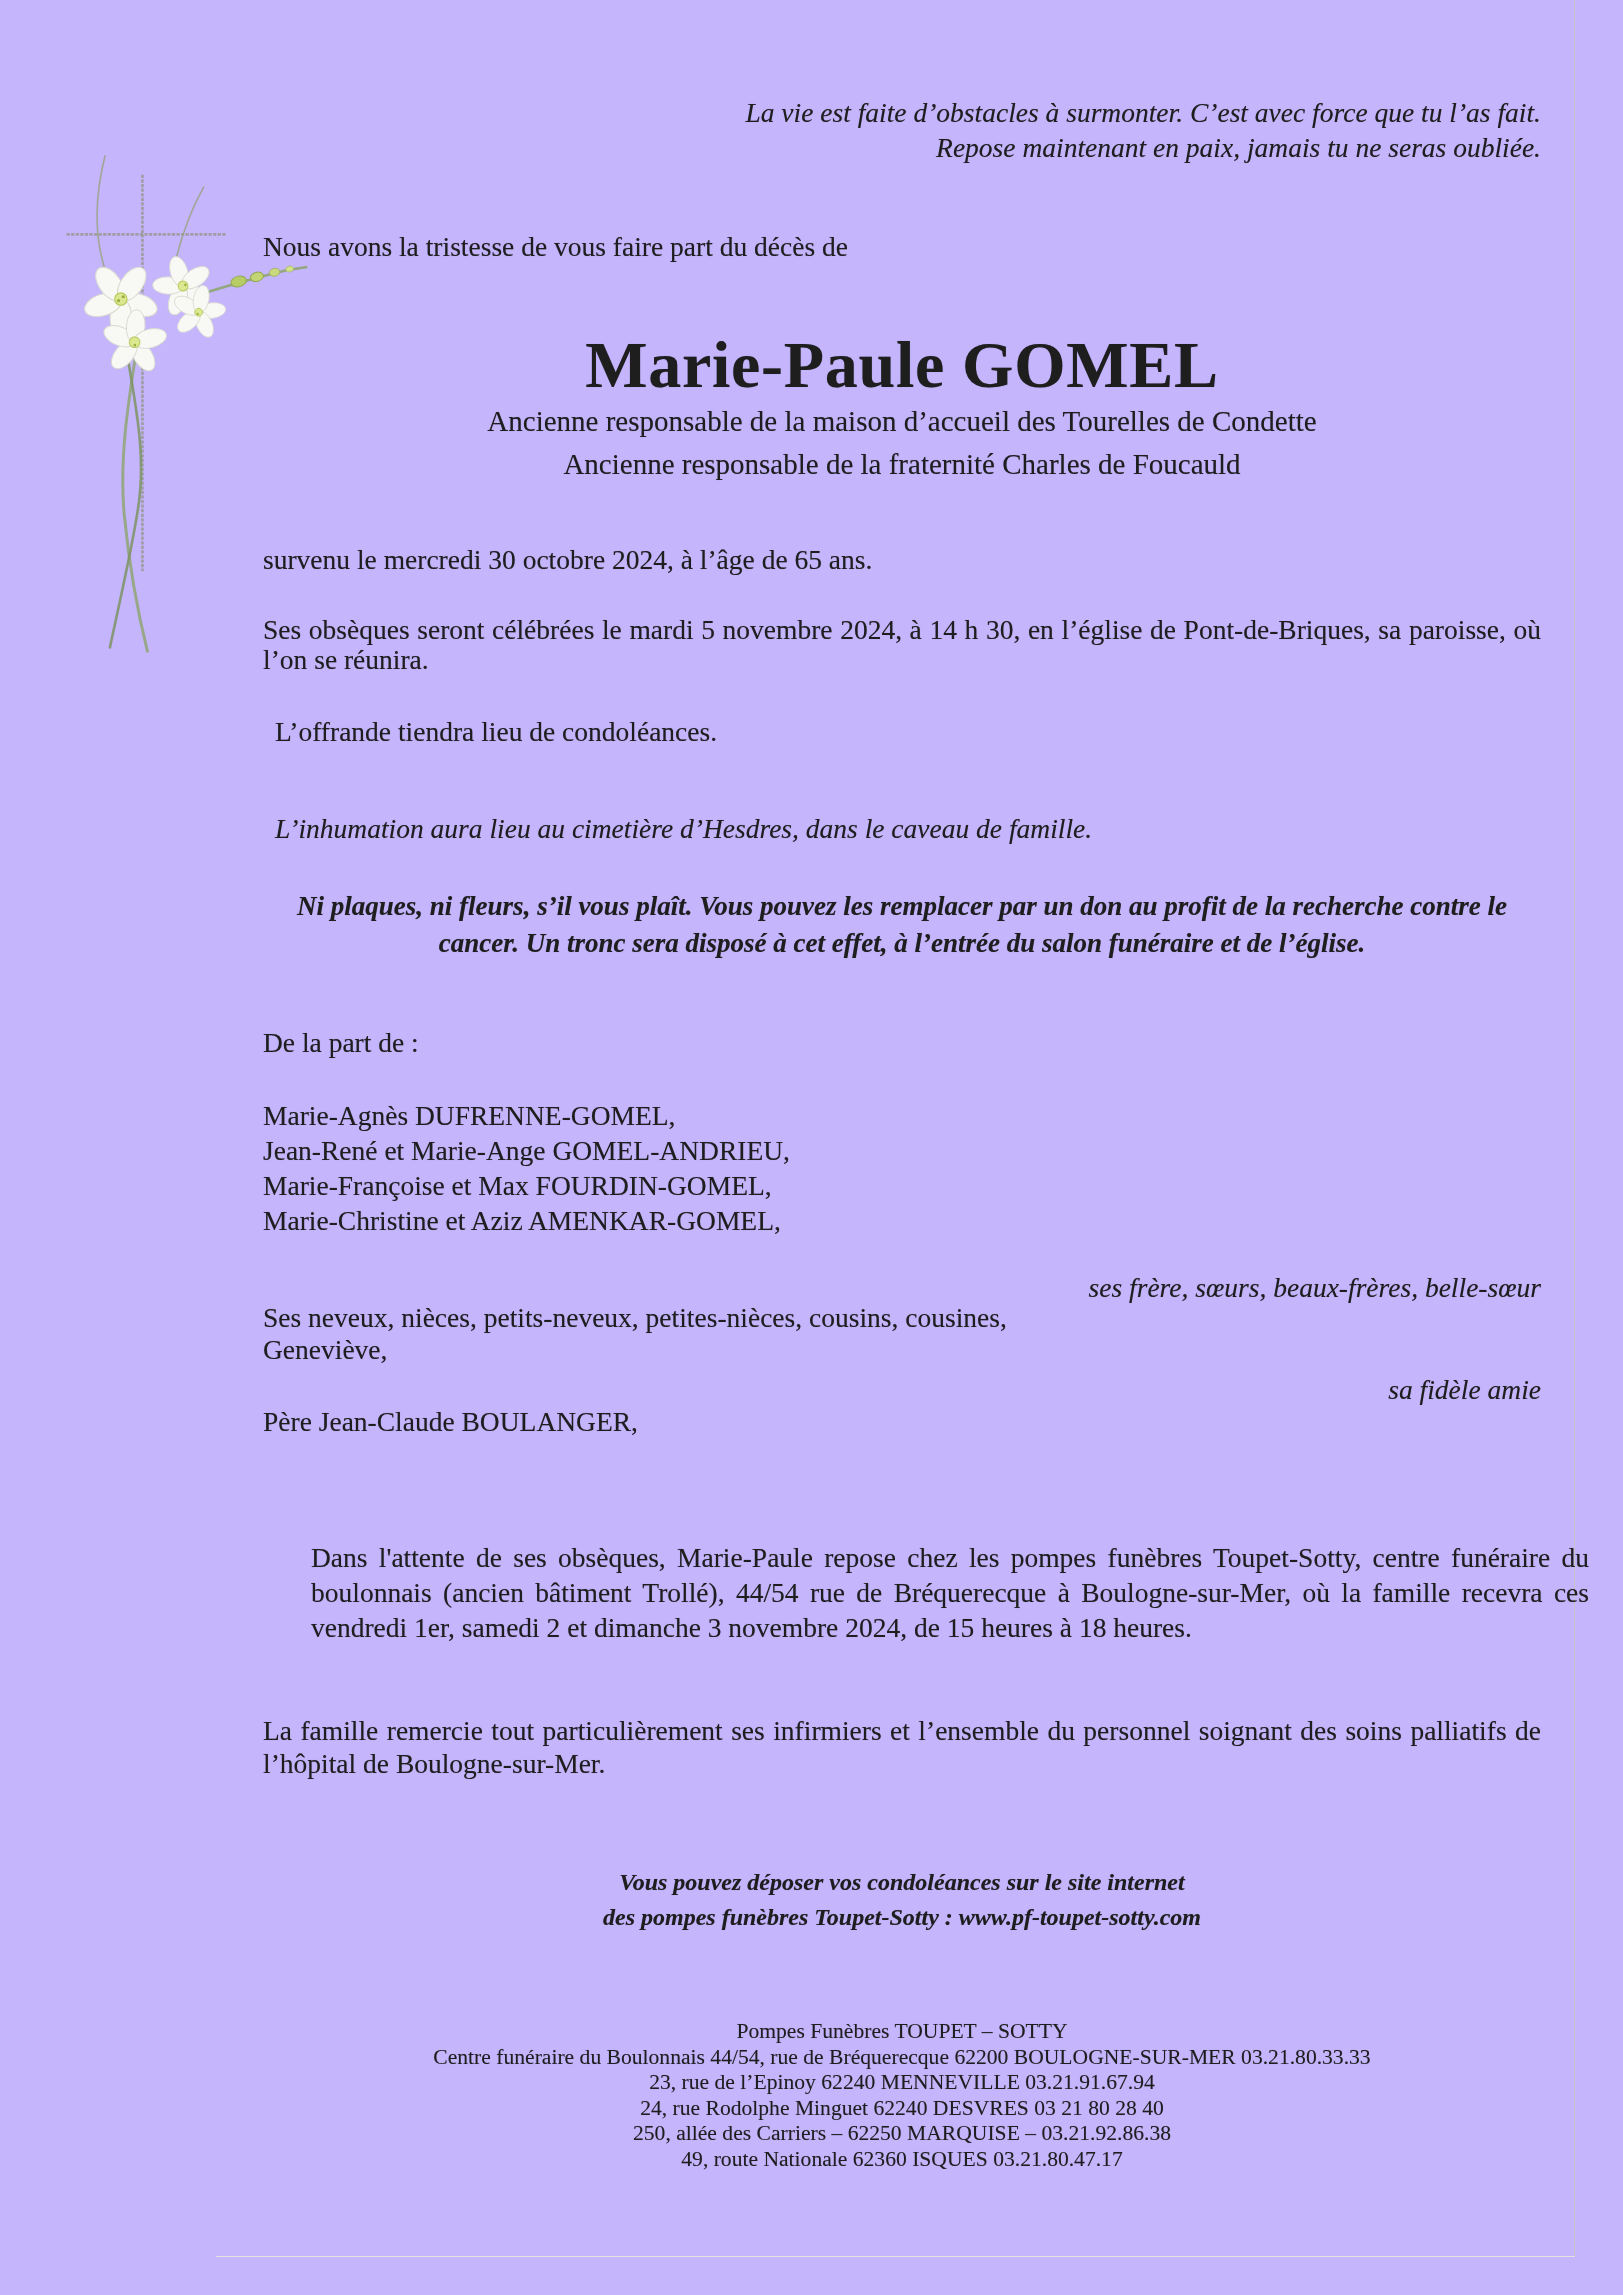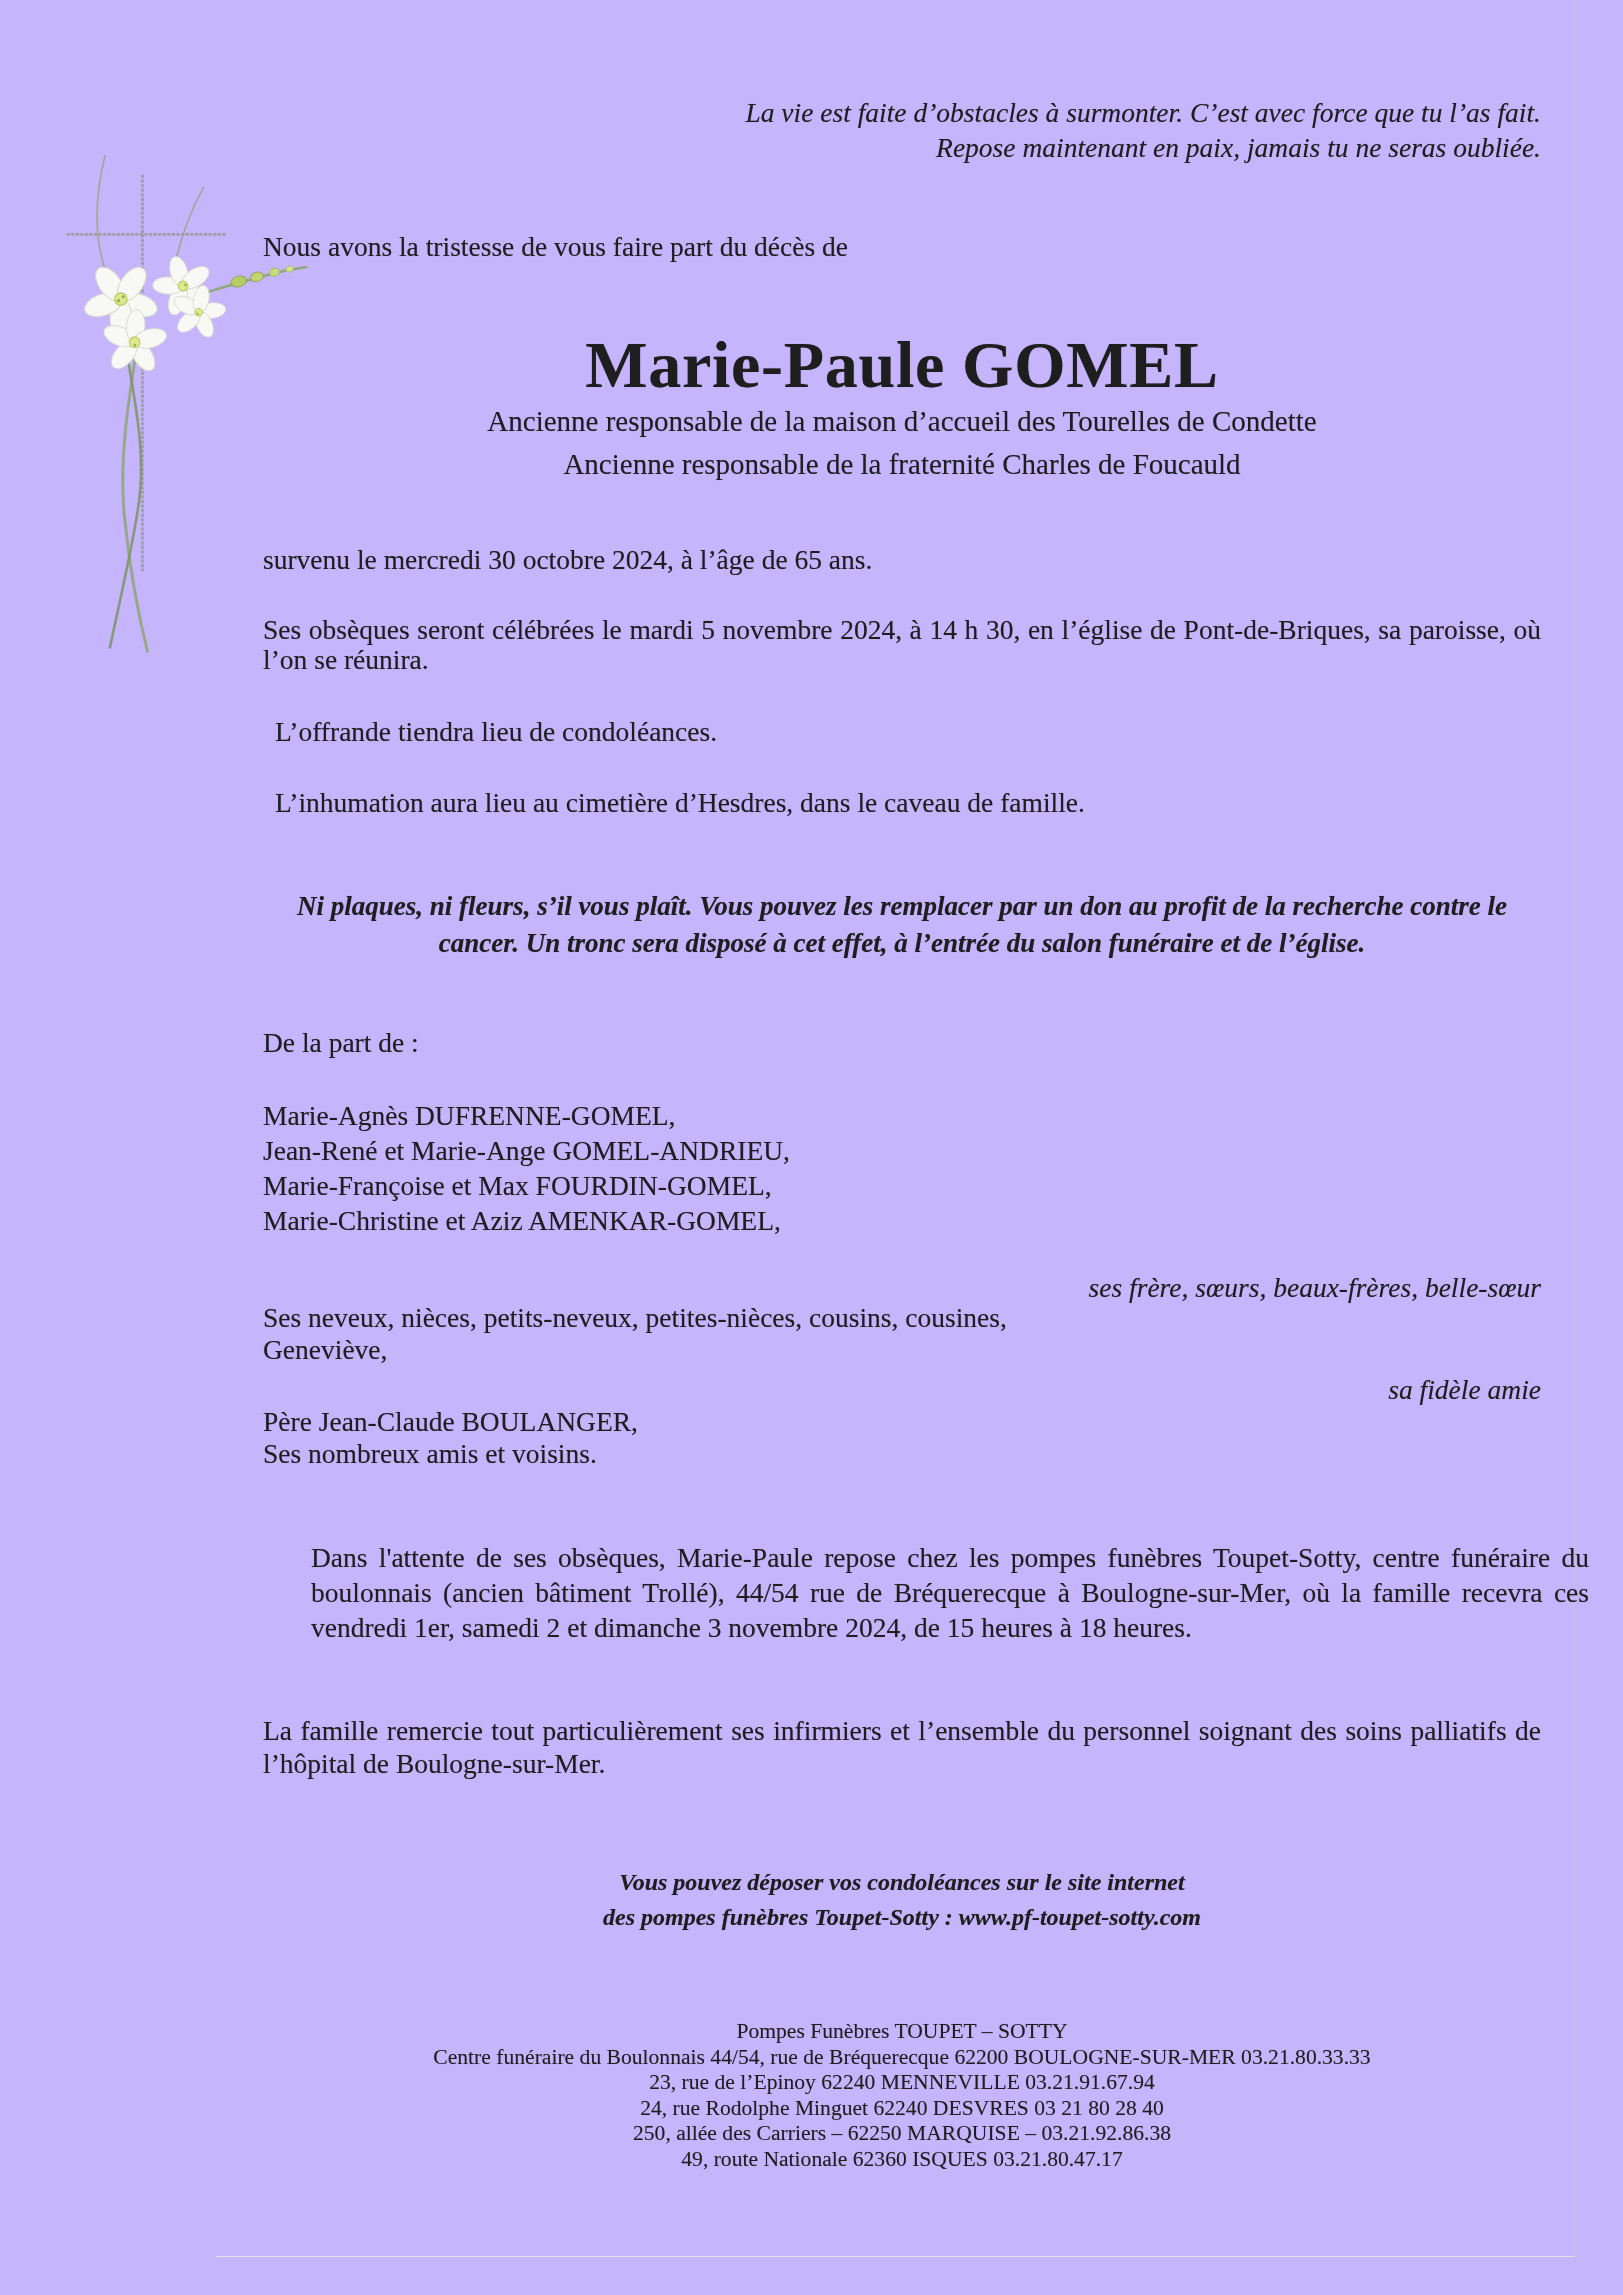--- a/index.html
+++ b/index.html
@@ -12,21 +12,21 @@
   .abs{position:absolute;}
   .body-text{font-size:27.5px;line-height:33px;}
   .col{left:263px;width:1278px;}
   .quote{top:95px;text-align:right;font-style:italic;font-size:27.5px;line-height:35px;}
   .intro{top:230px;font-size:27.5px;}
   .name{top:335px;text-align:center;font-size:66px;line-height:59px;font-weight:bold;margin:0;letter-spacing:0.7px;}
   .titles{top:400px;text-align:center;font-size:29px;line-height:43px;}
   .p-death{top:543px;}
   .p-funeral{top:615px;line-height:30px;text-align:justify;text-align-last:left;}
   .p-offering{top:715px;left:275px;width:1267px;}
-  .p-burial{top:786px;left:275px;width:1267px;}
+  .p-burial{top:812px;left:275px;width:1267px;font-style:italic;}
   .notice{top:888px;text-align:center;font-style:italic;font-weight:bold;font-size:27px;line-height:37px;}
   .p-from{top:1026px;}
   .family-members{top:1098px;line-height:35px;}
   .rel1{top:1271px;text-align:right;font-style:italic;}
   .p-relatives{top:1301px;}
   .p-genevieve{top:1333px;}
   .rel2{top:1373px;text-align:right;font-style:italic;}
   .p-priest{top:1405px;}
   .p-friends{top:1437px;}
   .p-visitation{top:1540px;line-height:35px;text-align:justify;text-align-last:left;margin-left:48px;}
@@ -136,21 +136,20 @@
     <div>Marie-Agnès DUFRENNE-GOMEL,</div>
     <div>Jean-René et Marie-Ange GOMEL-ANDRIEU,</div>
     <div>Marie-Françoise et Max FOURDIN-GOMEL,</div>
     <div>Marie-Christine et Aziz AMENKAR-GOMEL,</div>
   </div>
   <div class="abs col body-text rel1">ses frère, sœurs, beaux-frères, belle-sœur</div>
   <div class="abs col body-text p-relatives">Ses neveux, nièces, petits-neveux, petites-nièces, cousins, cousines,</div>
   <div class="abs col body-text p-genevieve">Geneviève,</div>
   <div class="abs col body-text rel2">sa fidèle amie</div>
   <div class="abs col body-text p-priest">Père Jean-Claude BOULANGER,</div>
-  <div class="abs col body-text p-friends">Ses nombreux amis et voisins.</div>
 
   <div class="abs col body-text p-visitation">Dans l'attente de ses obsèques, Marie-Paule repose chez les pompes funèbres Toupet-Sotty, centre funéraire du boulonnais (ancien bâtiment Trollé), 44/54 rue de Bréquerecque à Boulogne-sur-Mer, où la famille recevra ces vendredi 1er, samedi 2 et dimanche 3 novembre 2024, de 15 heures à 18 heures.</div>
   <div class="abs col body-text p-thanks">La famille remercie tout particulièrement ses infirmiers et l’ensemble du personnel soignant des soins palliatifs de l’hôpital de Boulogne-sur-Mer.</div>
 
   <div class="abs col condolences">
     <div>Vous pouvez déposer vos condoléances sur le site internet</div>
     <div>des pompes funèbres Toupet-Sotty : www.pf-toupet-sotty.com</div>
   </div>
 
   <div class="abs col footer">

